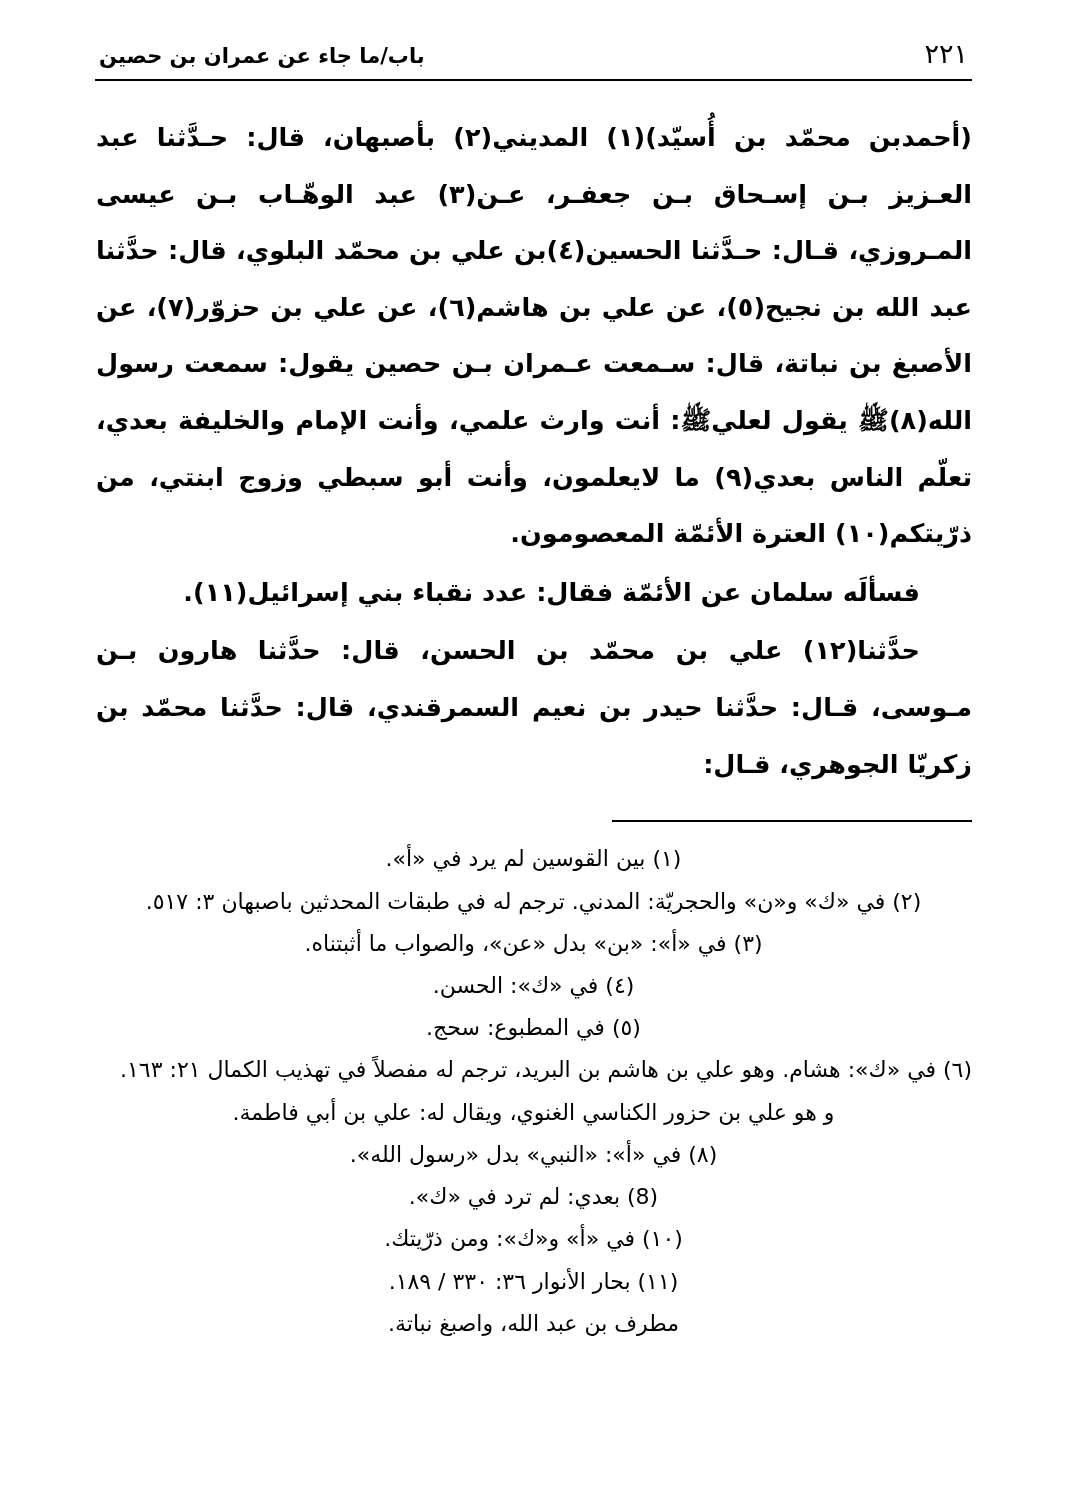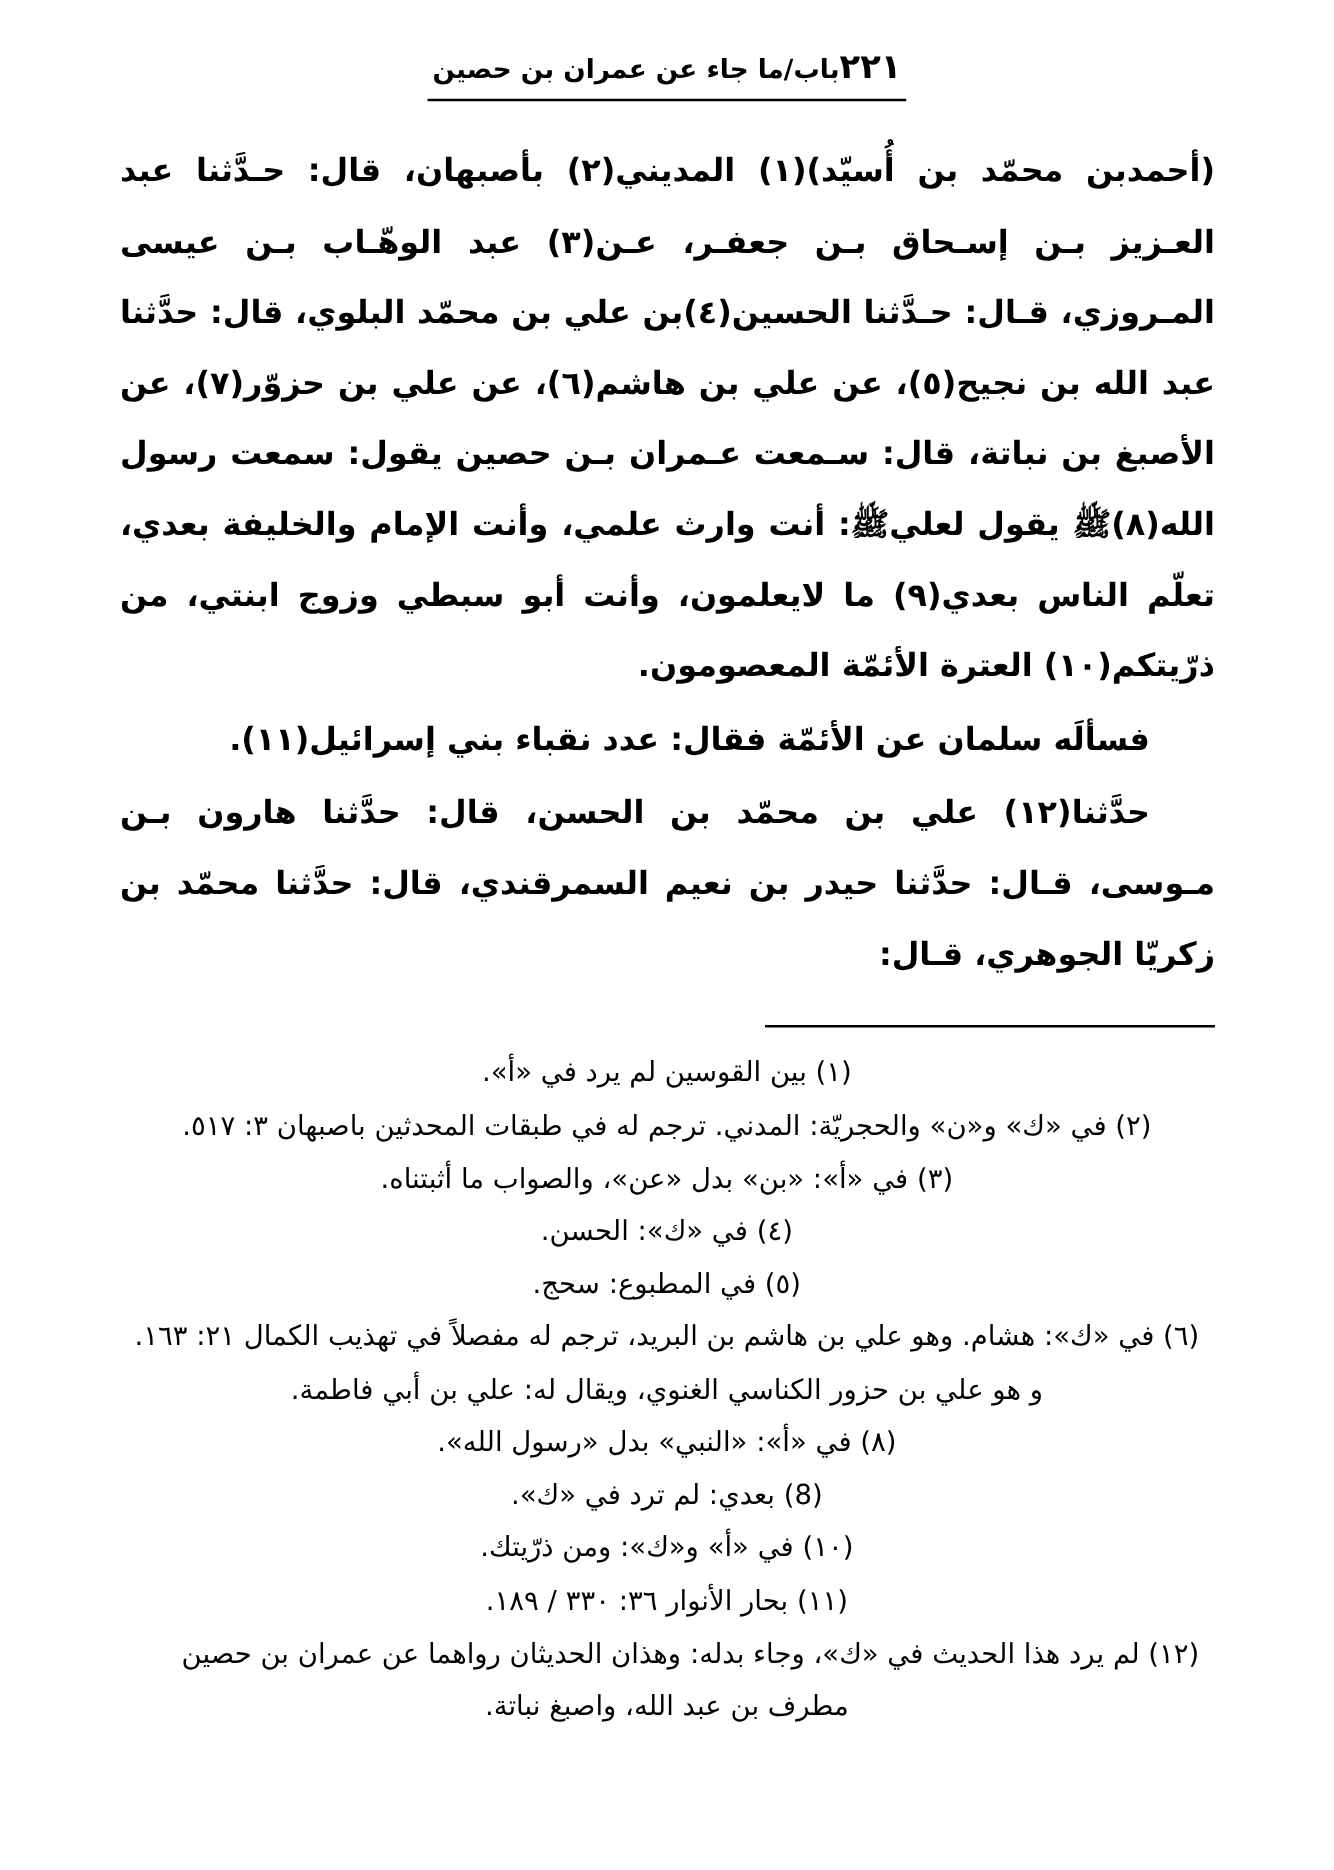--- a/index.html
+++ b/index.html
@@ -16,41 +16,40 @@
     overflow: hidden;
   }
   .page {
     width: 1067px;
     height: 1496px;
     box-sizing: border-box;
     padding: 30px 95px 20px 95px;
     position: relative;
     display: flex;
     flex-direction: column;
-    align-items: center;
   }
   
   .header {
     display: flex;
     flex-direction: row-reverse;
     justify-content: space-between;
     align-items: baseline;
     padding: 8px 4px 10px 4px;
     border-bottom: 2px solid #000;
     margin-bottom: 28px;
   }
   .header-title {
     font-size: 21px;
     font-weight: 700;
     letter-spacing: 0;
     direction: rtl;
   }
   .page-number {
     font-size: 27px;
-    font-weight: 700;
+    font-weight: 400;
     direction: rtl;
   }
   
   .body-text {
     direction: rtl;
     text-align: justify;
     font-size: 25.5px;
     line-height: 2.22;
     font-weight: 700;
     letter-spacing: 0;
@@ -111,17 +110,16 @@
     <p class="fn center-ish">(٢) في «ك» و«ن» والحجريّة: المدني. ترجم له في طبقات المحدثين باصبهان ٣: ٥١٧.</p>
     <p class="fn center-ish">(٣) في «أ»: «بن» بدل «عن»، والصواب ما أثبتناه.</p>
     <p class="fn center-ish">(٤) في «ك»: الحسن.</p>
     <p class="fn center-ish">(٥) في المطبوع: سحج.</p>
     <p class="fn">(٦) في «ك»: هشام. وهو علي بن هاشم بن البريد، ترجم له مفصلاً في تهذيب الكمال ٢١: ١٦٣.</p>
     <p class="fn center-ish">و هو علي بن حزور الكناسي الغنوي، ويقال له: علي بن أبي فاطمة.</p>
     <p class="fn center-ish">(٨) في «أ»: «النبي» بدل «رسول الله».</p>
     <p class="fn center-ish">(8) بعدي: لم ترد في «ك».</p>
     <p class="fn center-ish">(١٠) في «أ» و«ك»: ومن ذرّيتك.</p>
     <p class="fn center-ish">(١١) بحار الأنوار ٣٦: ٣٣٠ / ١٨٩.</p>
-    <p class="fn">(١٢) لم يرد هذا الحديث في «ك»، وجاء بدله: وهذان الحديثان رواهما عن عمران بن حصين</p>
     <p class="fn center-ish">مطرف بن عبد الله، واصبغ نباتة.</p>
   </div>
 
 </div>
 
 </body></html>

